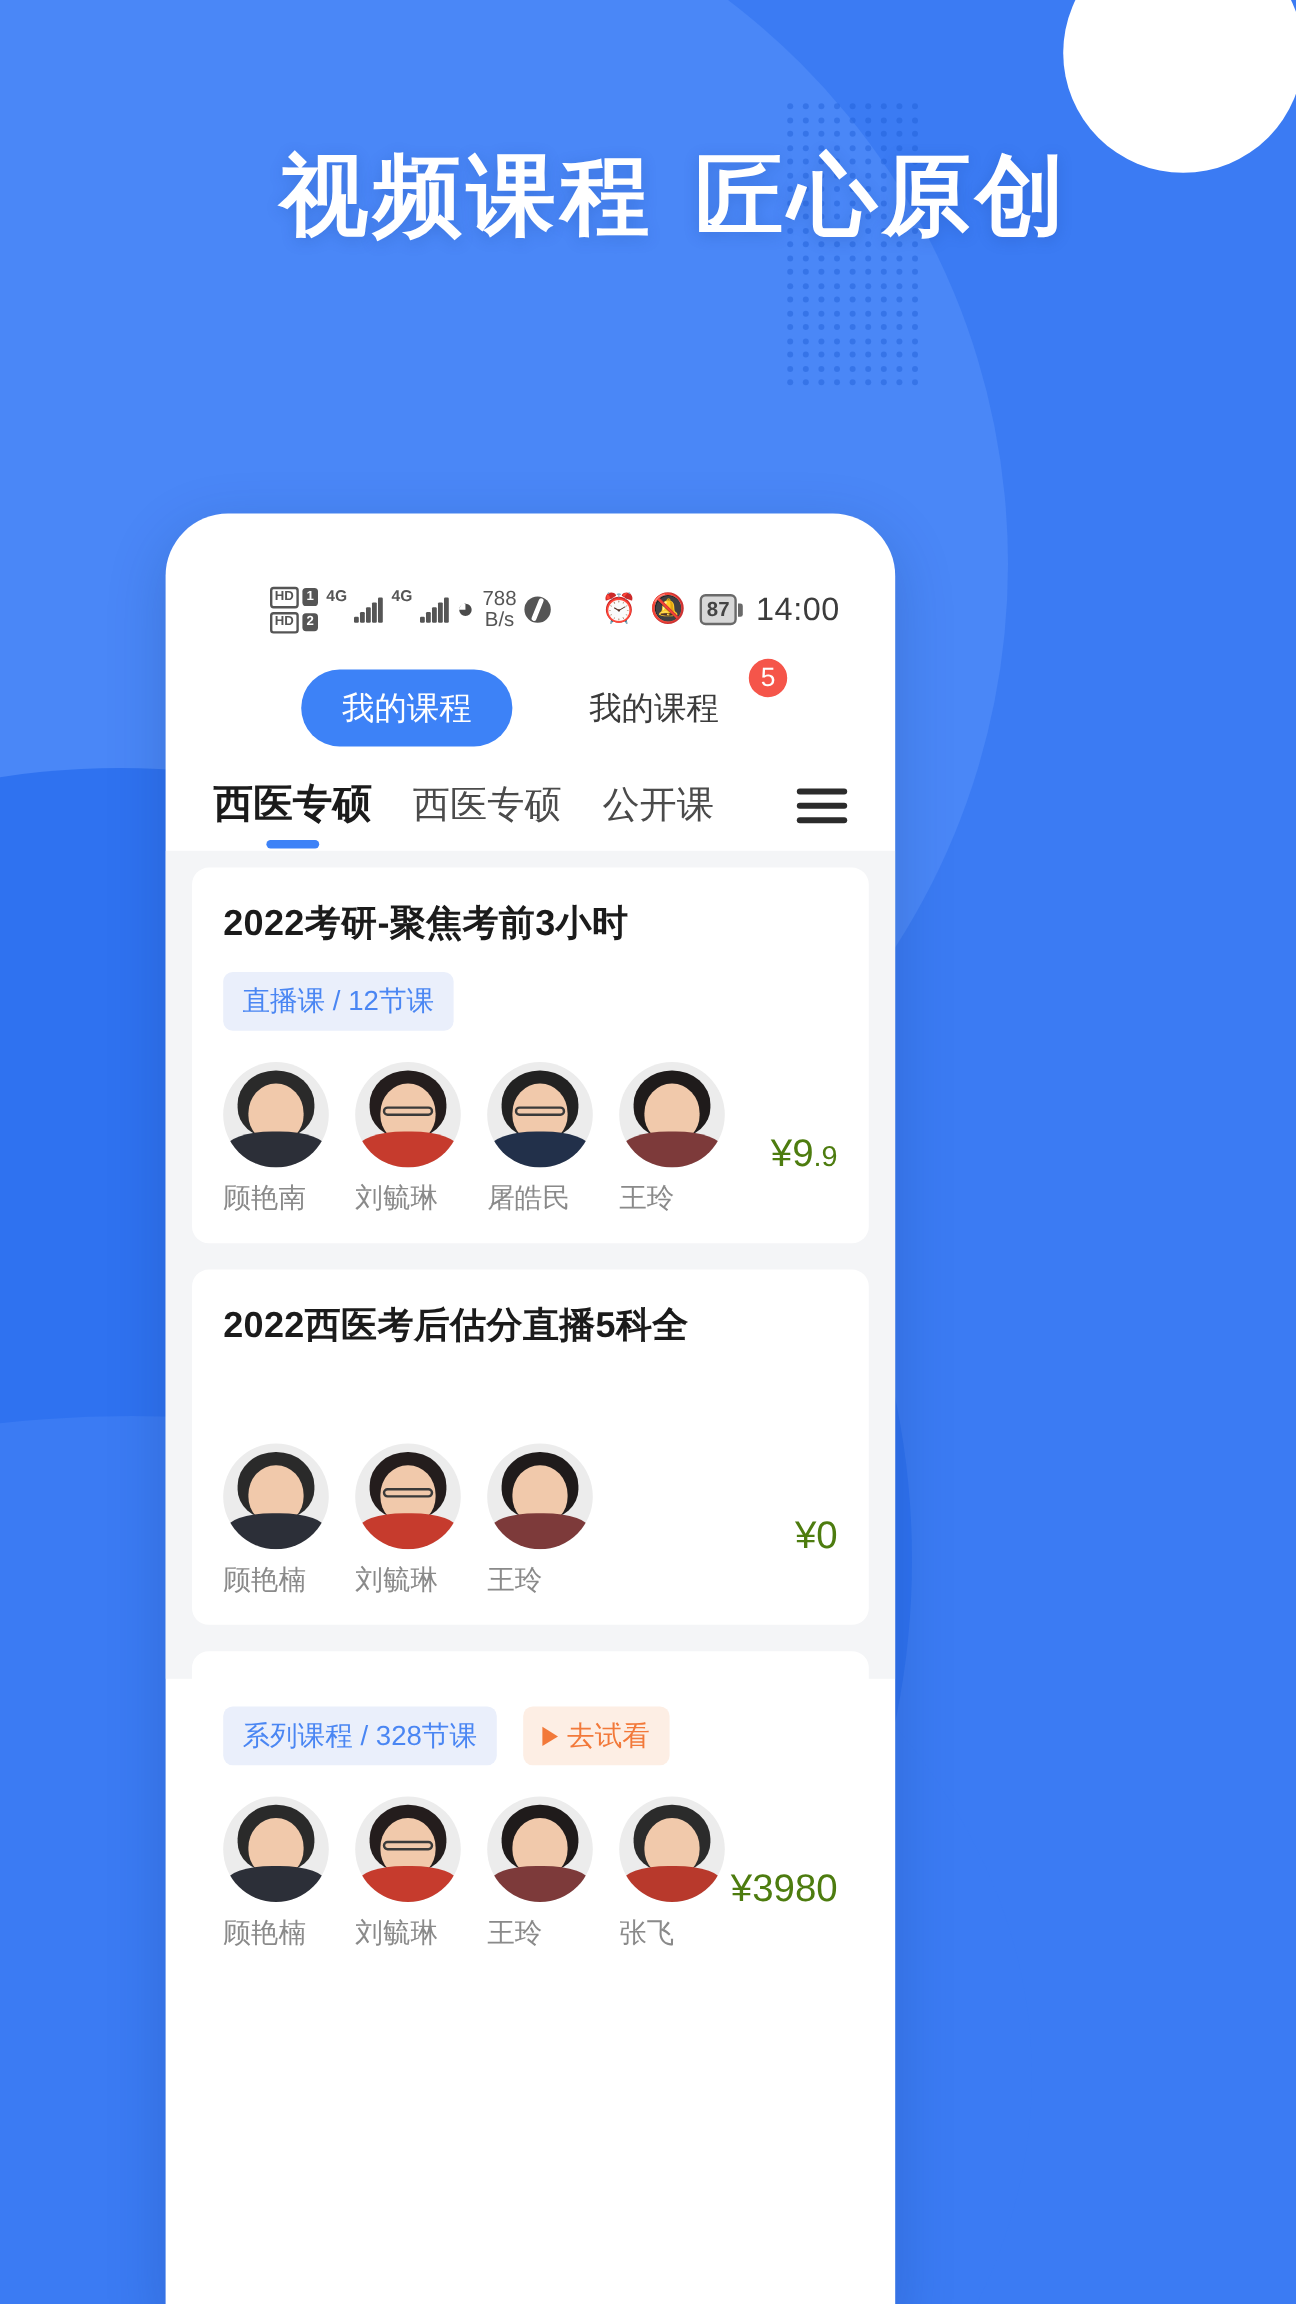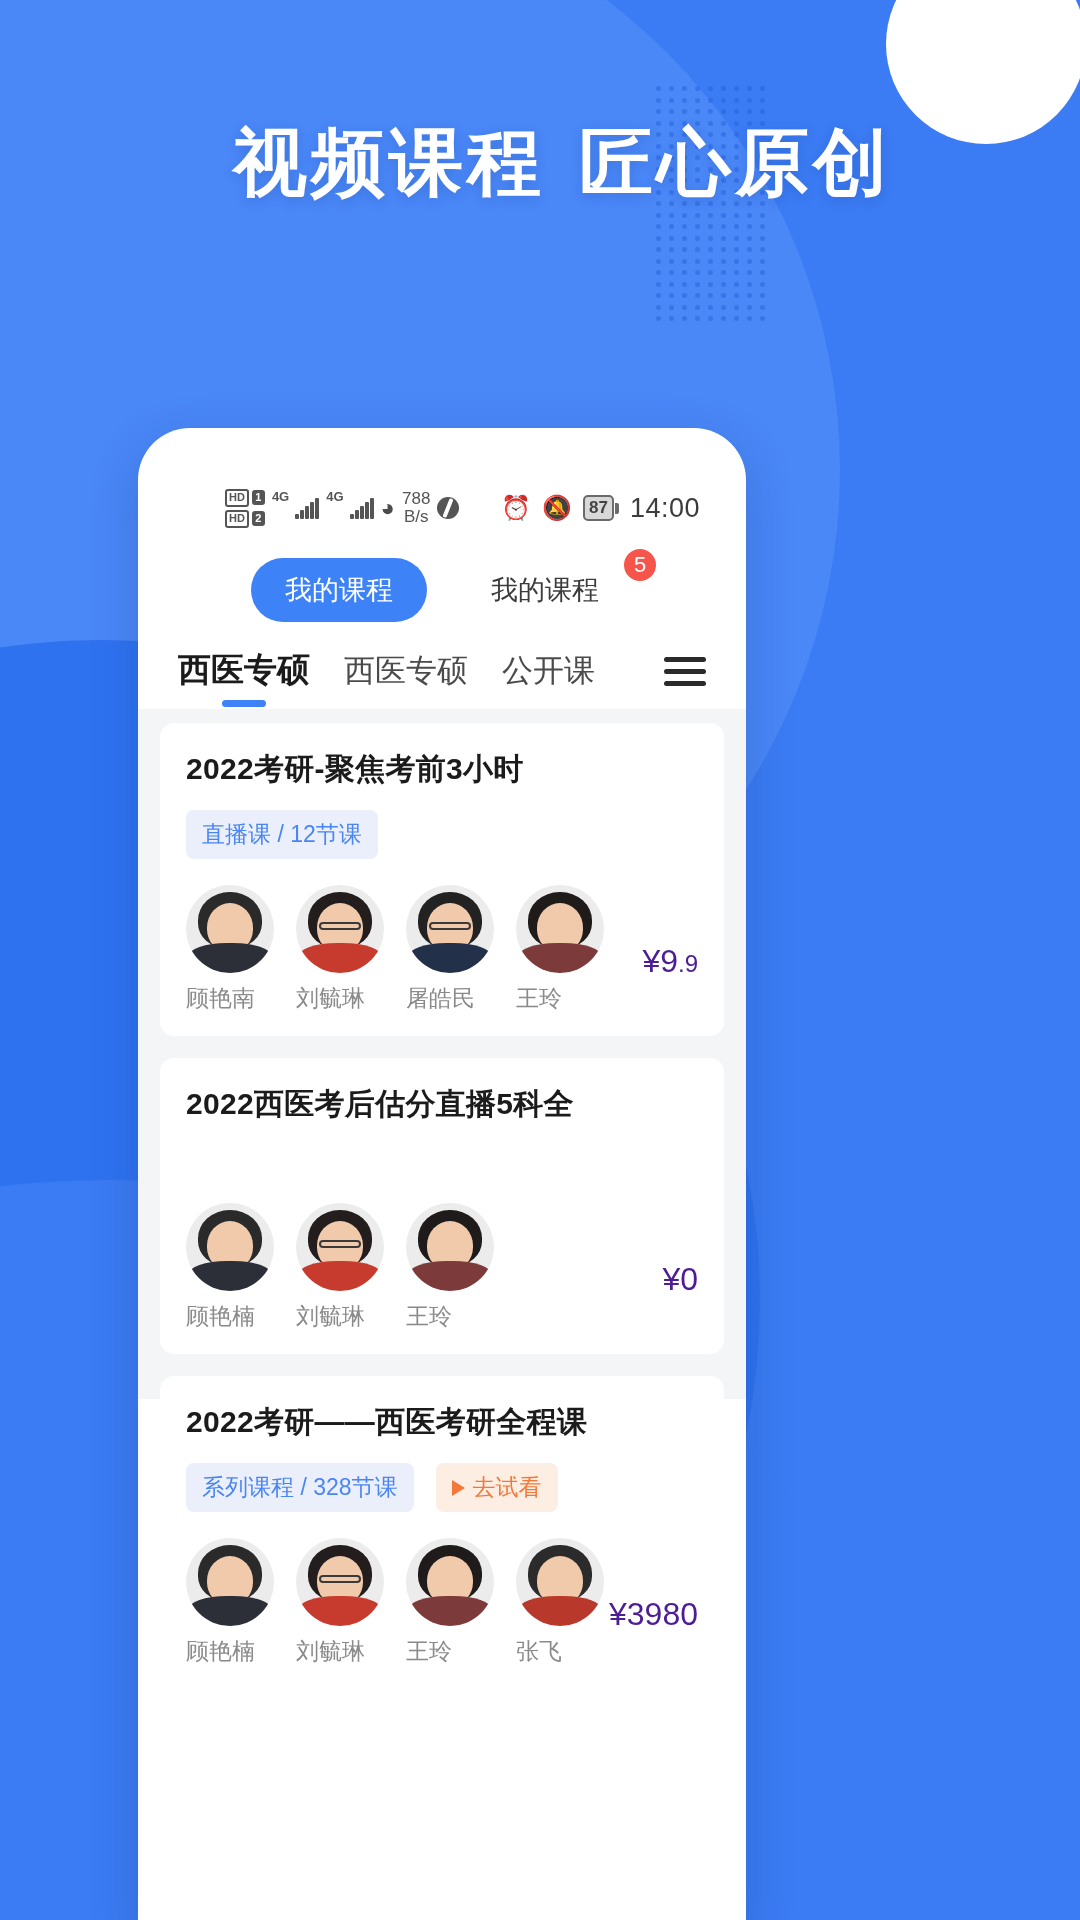--- a/index.html
+++ b/index.html
@@ -156,21 +156,21 @@
 
   .bottom{ display:flex; align-items:flex-end; margin-top:26px; }
   .teachers{ display:flex; gap:22px; }
   .t{ width:88px; }
   .av{
     width:88px;height:88px;border-radius:50%; background:#ececec;
     overflow:hidden; position:relative;
   }
   .t span{ display:block; margin-top:10px; font-size:23px; color:#8a8a8a; }
   .price{
-    margin-left:auto; color:#4c1d95; font-weight:500; white-space:nowrap;
+    margin-left:auto; color:#4d7c0f; font-weight:500; white-space:nowrap;
     padding-bottom:34px;
   }
   .price .big{ font-size:32px; }
   .price .sm{ font-size:24px; }
 
   
   .face{ position:absolute; left:0; top:0; width:100%; height:100%; }
   .hair{ position:absolute; left:14%; top:8%; width:72%; height:64%; border-radius:50% 50% 44% 44%; }
   .skin{ position:absolute; left:24%; top:20%; width:52%; height:56%; border-radius:50% 50% 46% 46%; background:#f1c9ab; }
   .body{ position:absolute; left:2%; bottom:0; width:96%; height:34%; border-radius:46% 46% 0 0; }
@@ -540,21 +540,20 @@
                   <div class="body" style="background:#7d3a3a"></div>
                 </div>
               </div>
               <span>王玲</span>
             </div>
           </div>
           <div class="price"><span class="big">¥0</span></div>
         </div>
       </div>
       <div class="card">
-        <h3>2022考研——西医考研全程课</h3>
         <div class="tags">
           <span class="tag">系列课程 / 328节课</span>
           <span class="tag trial">
             <span class="tri"></span>
             <span>去试看</span>
           </span>
         </div>
         <div class="bottom">
           <div class="teachers">
             <div class="t">

